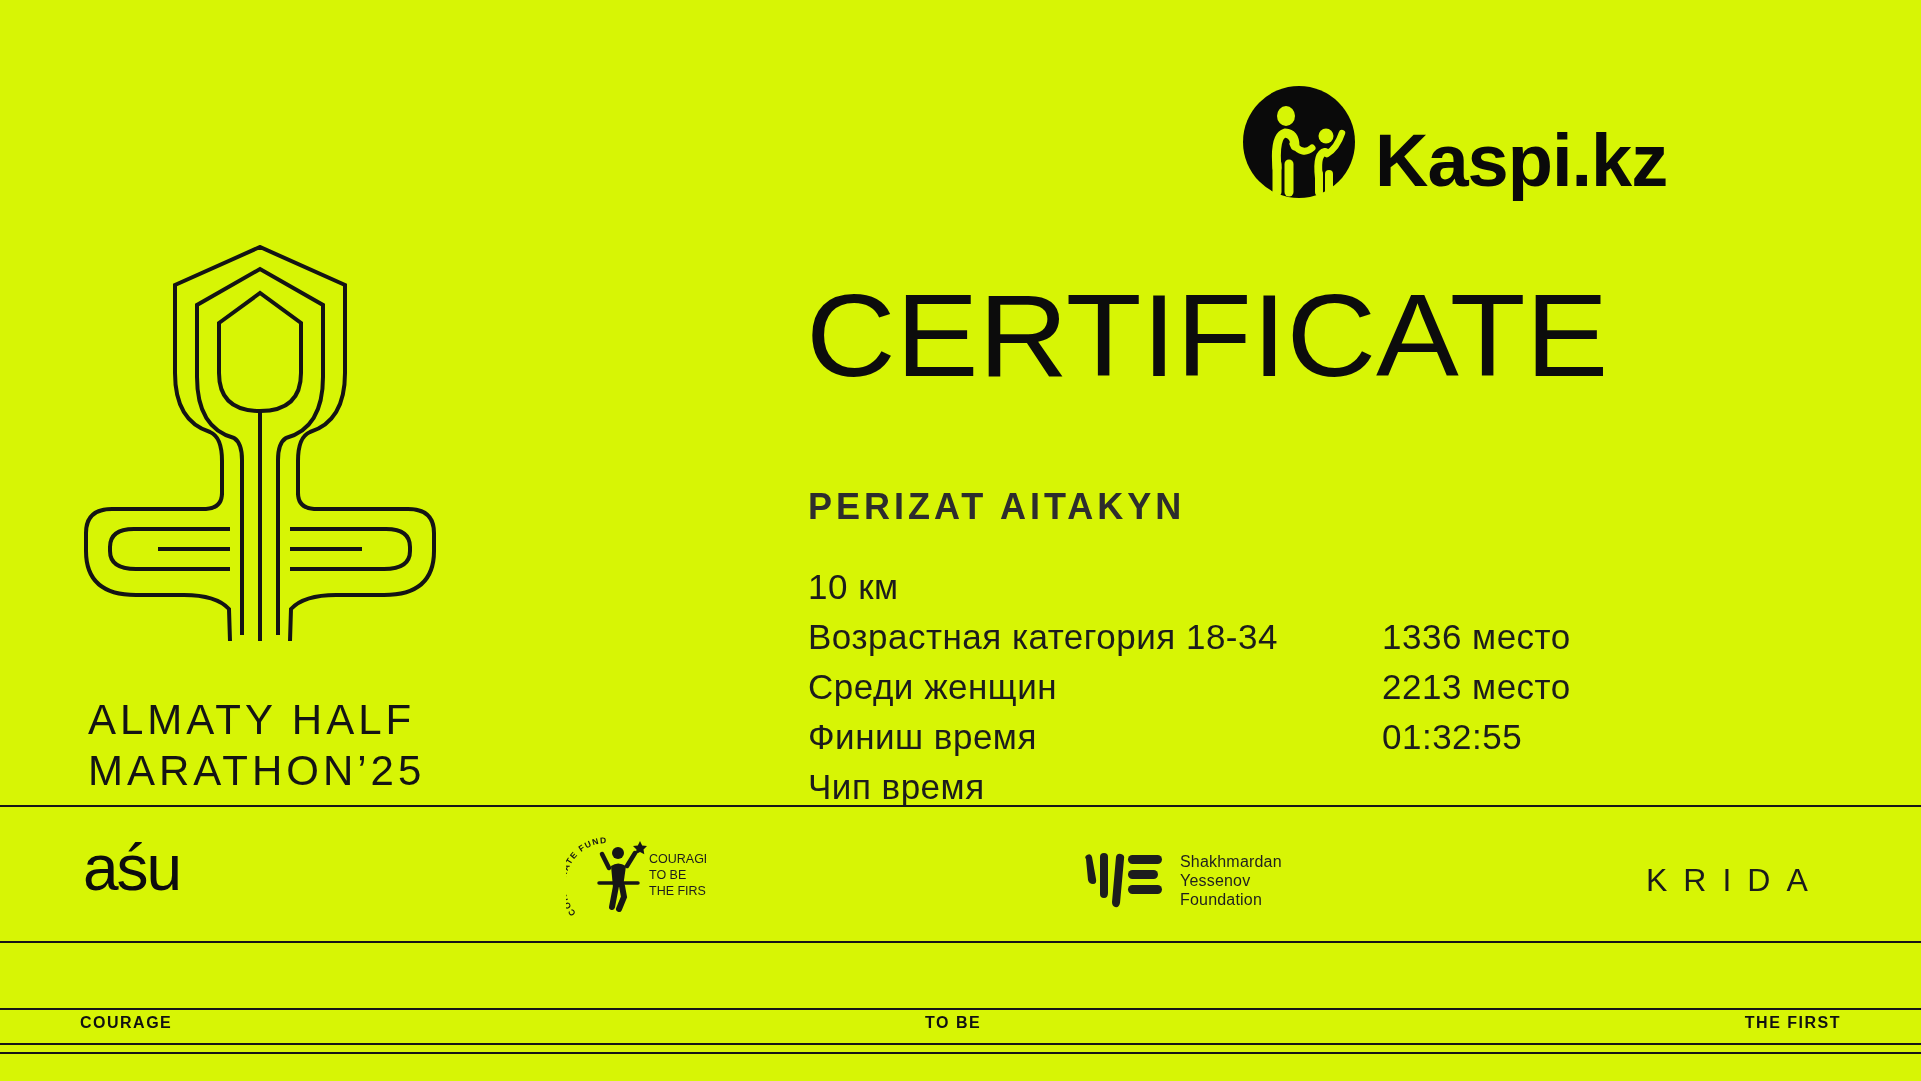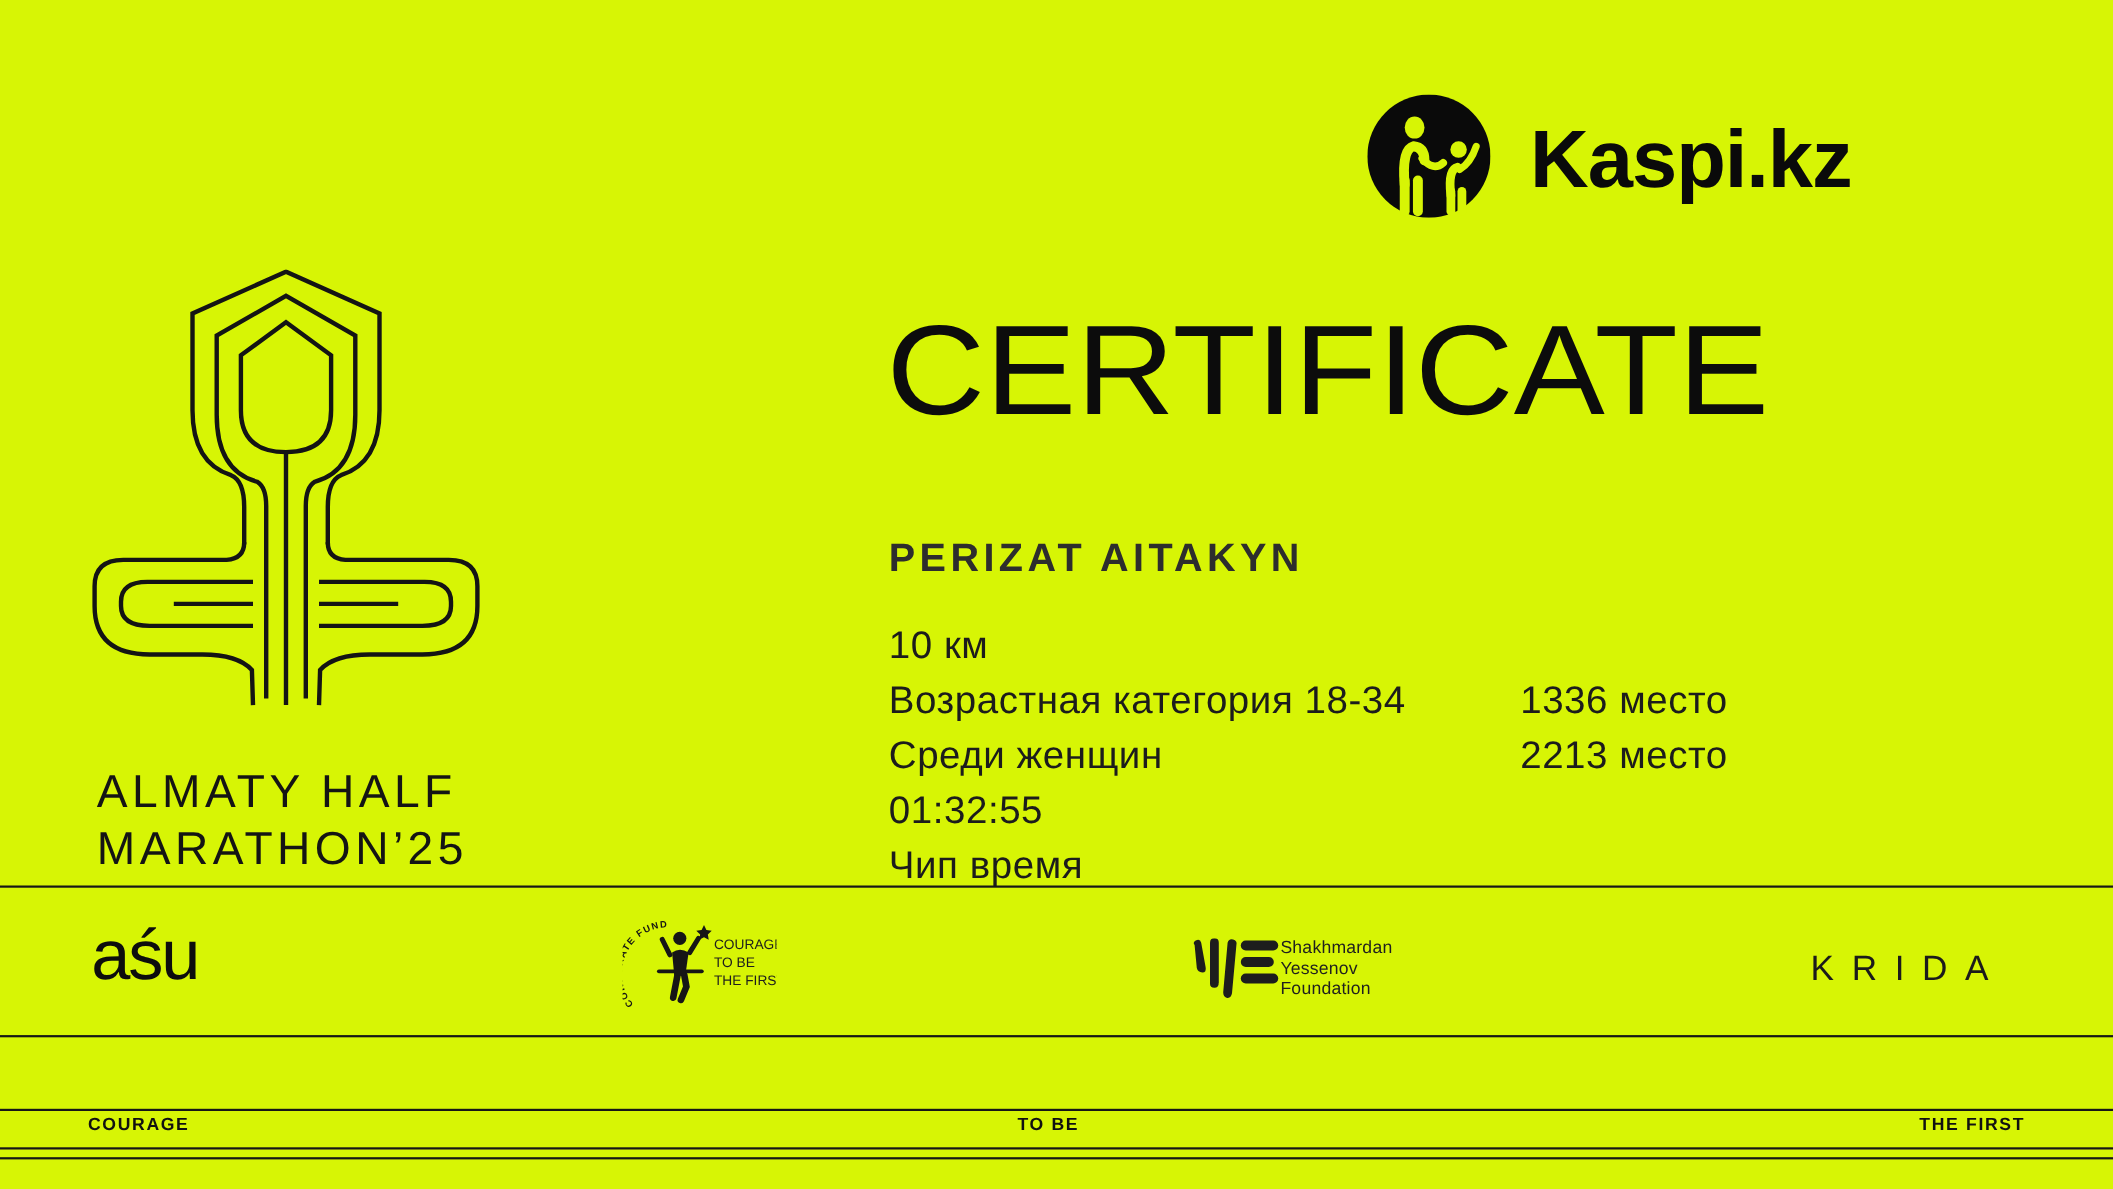--- a/index.html
+++ b/index.html
@@ -7,42 +7,42 @@
   .cert{
     position:relative;
     width:1921px;height:1081px;
     background:#d7f505;
     overflow:hidden;
     color:#0a0a0a;
   }
   .abs{position:absolute;}
 
   
-  .kaspi{left:1243px;top:86px;width:460px;height:112px;display:flex;align-items:center;gap:36px;}
+  .kaspi{left:1243px;top:86px;width:460px;height:112px;display:flex;align-items:flex-end;gap:20px;}
   .kaspi-word{font-weight:bold;font-size:74px;letter-spacing:-1px;color:#0a0a0a;line-height:1;padding-top:6px;}
 
   
   .title{left:806px;top:278px;font-size:116px;font-weight:400;letter-spacing:0px;
          transform:scaleX(1.07);transform-origin:left top;color:#0c0c0c;white-space:nowrap;line-height:1;}
   .recipient{left:808px;top:486px;font-size:36px;font-weight:bold;letter-spacing:4px;color:#2d2d2d;white-space:nowrap;}
 
   
   .rows{left:808px;top:562px;width:800px;}
   .row{display:grid;grid-template-columns:574px 1fr;height:50px;line-height:50px;
        font-size:35px;letter-spacing:.5px;color:#1c1c1c;white-space:nowrap;}
 
   
   .event-name{left:88px;top:694px;font-size:42px;letter-spacing:4px;color:#141414;line-height:51px;white-space:nowrap;}
 
   
   .hline{left:0;width:1921px;height:2px;background:#161616;}
 
   
   .asu{left:83px;top:836px;font-size:64px;font-weight:normal;letter-spacing:-2px;color:#0d0d0d;line-height:1;}
-  .yessenov{left:1084px;top:852px;display:flex;align-items:center;}
+  .yessenov{left:1084px;top:852px;display:flex;align-items:center;gap:16px;}
   .yessenov-text{font-size:16px;line-height:19px;color:#1f1f1f;letter-spacing:.2px;}
   .krida{left:1646px;top:862px;font-size:32px;font-weight:400;letter-spacing:16px;color:#1b1b1b;white-space:nowrap;}
 
   
   .footer-text{left:0;top:1014px;width:1921px;display:flex;justify-content:space-between;
                padding:0 80px;box-sizing:border-box;font-size:16px;font-weight:bold;
                letter-spacing:1.5px;color:#111;}
   .footer-text .mid{position:absolute;left:925px;}
 </style>
 </head>
@@ -108,20 +108,21 @@
     </div>
     <div class="row">
       <div>Возрастная категория 18-34</div>
       <div>1336 место</div>
     </div>
     <div class="row">
       <div>Среди женщин</div>
       <div>2213 место</div>
     </div>
     <div class="row">
+      <div>Финиш время</div>
       <div>01:32:55</div>
     </div>
     <div class="row">
       <div>Чип время</div>
     </div>
   </div>
 
   <div class="abs hline" style="top:805px;"></div>
   <div class="abs hline" style="top:941px;"></div>
 

